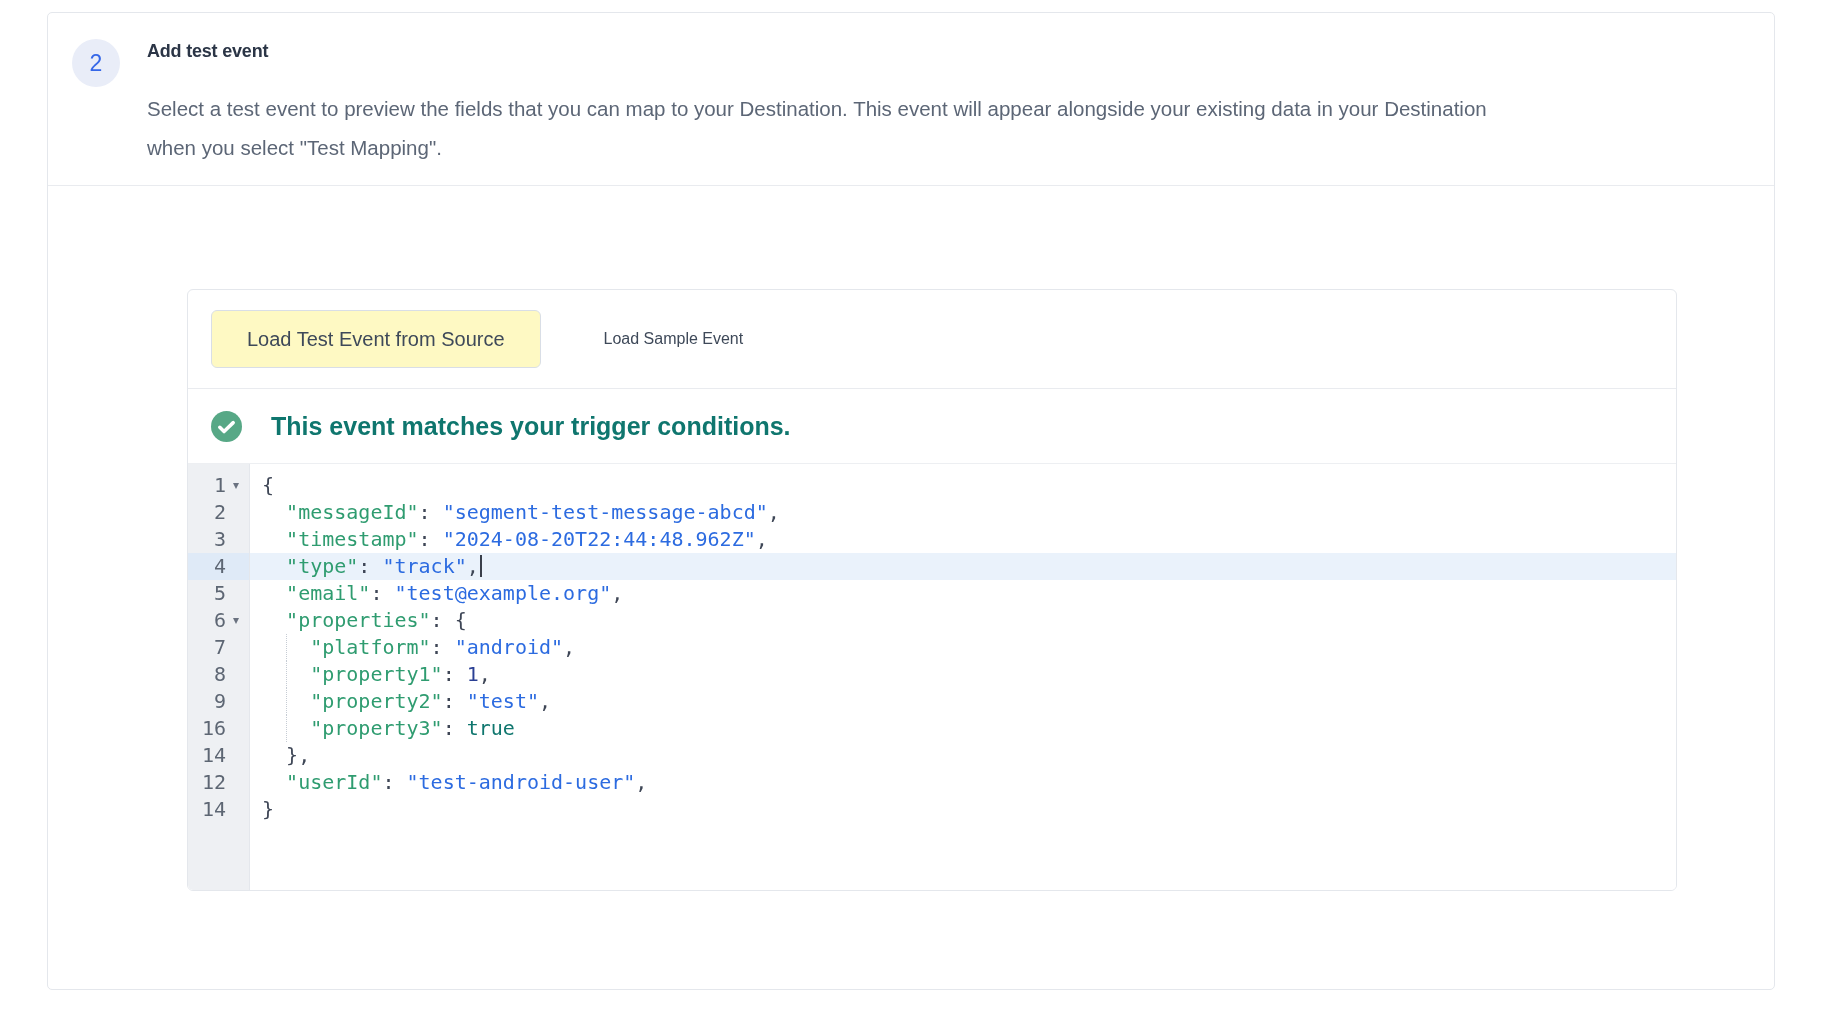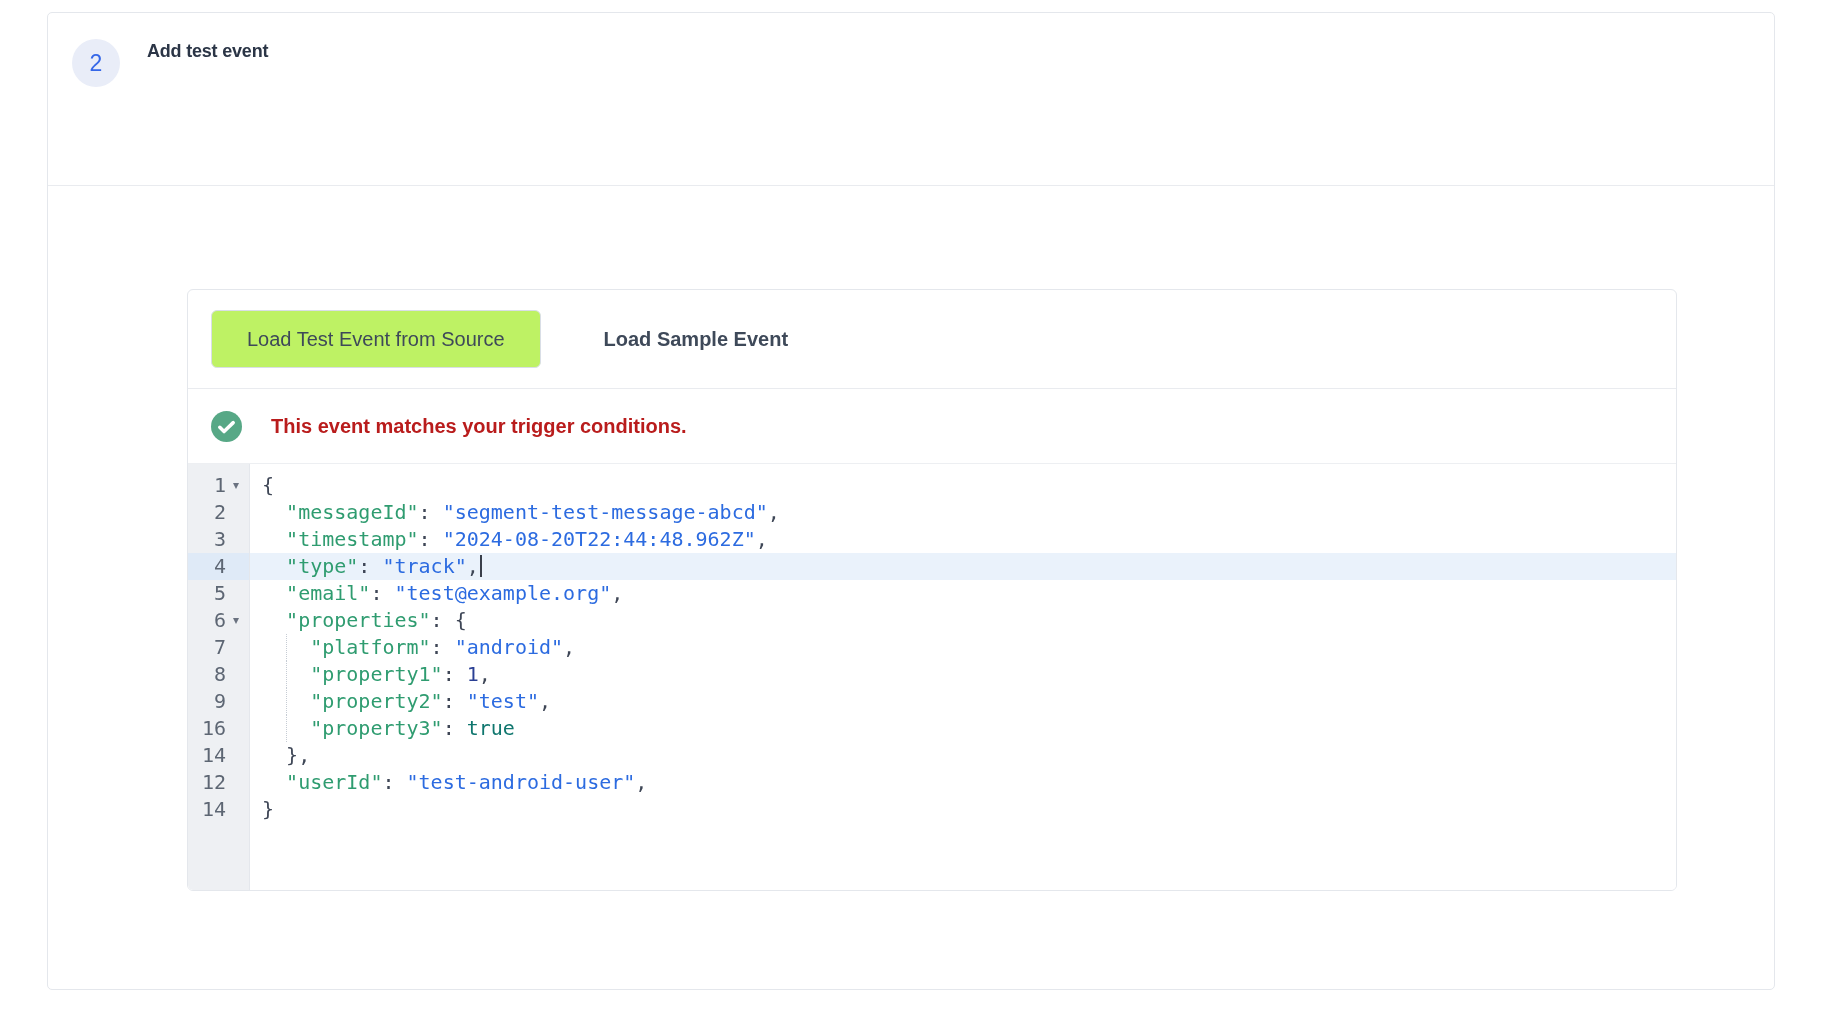--- a/index.html
+++ b/index.html
@@ -65,59 +65,59 @@
     height: 99px;
     border-bottom: 1px solid #e9ebef;
     display: flex;
     align-items: center;
     padding: 0 23px;
     box-sizing: border-box;
   }
   .btn-outline {
     height: 58px;
     padding: 0 35px;
-    background: #bef264;
+    background: #fef9c3;
     border: 1px solid #d9dee6;
     border-radius: 6px;
     font-family: "Liberation Sans", sans-serif;
     font-size: 20px;
     font-weight: 500;
     color: #3e4959;
     cursor: pointer;
   }
   .btn-text {
     height: 58px;
     padding: 0 35px;
     background: transparent;
     border: none;
     margin-left: 28px;
     font-family: "Liberation Sans", sans-serif;
-    font-size: 20px;
-    font-weight: 700;
+    font-size: 16px;
+    font-weight: 400;
     color: #3e4959;
     cursor: pointer;
   }
   .status-row {
     height: 75px;
     display: flex;
     align-items: center;
     padding: 0 23px;
     box-sizing: border-box;
     border-bottom: 1px solid #edeff2;
   }
   .check-icon {
     width: 31px; height: 31px;
     flex: none;
     display: block;
   }
   .status-msg {
     margin-left: 29px;
-    font-size: 20px;
+    font-size: 25px;
     font-weight: 600;
-    color: #b91c1c;
+    color: #0f766e;
   }
   
   .editor {
     position: relative;
     height: 426px;
     display: flex;
     flex-direction: column;
     font-family: "DejaVu Sans Mono", monospace;
     font-size: 20px;
     background: #fff;
@@ -183,20 +183,21 @@
 <body>
 
 <div class="outer-card">
 
   <div class="step-badge">
     <span>2</span>
   </div>
 
   <h1 class="page-title" style="margin:0">Add test event</h1>
 
+  <p class="step-desc" style="margin:0">Select a test event to preview the fields that you can map to your Destination. This event will appear alongside your existing data in your Destination when you select "Test Mapping".</p>
 
   <div class="header-divider"></div>
 
   <div class="inner-card">
 
     <div class="btn-row">
       <button class="btn-outline">Load Test Event from Source</button>
       <button class="btn-text">Load Sample Event</button>
     </div>
 

